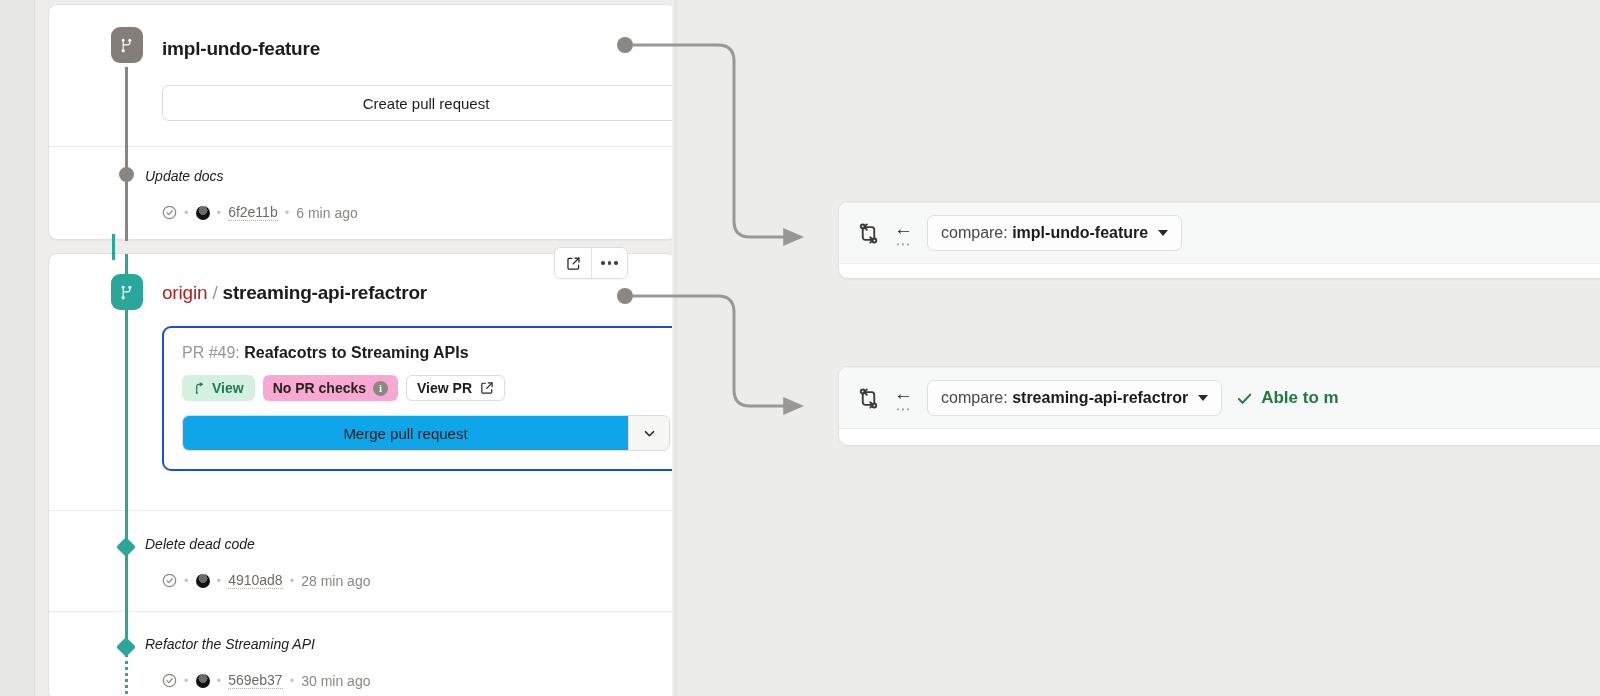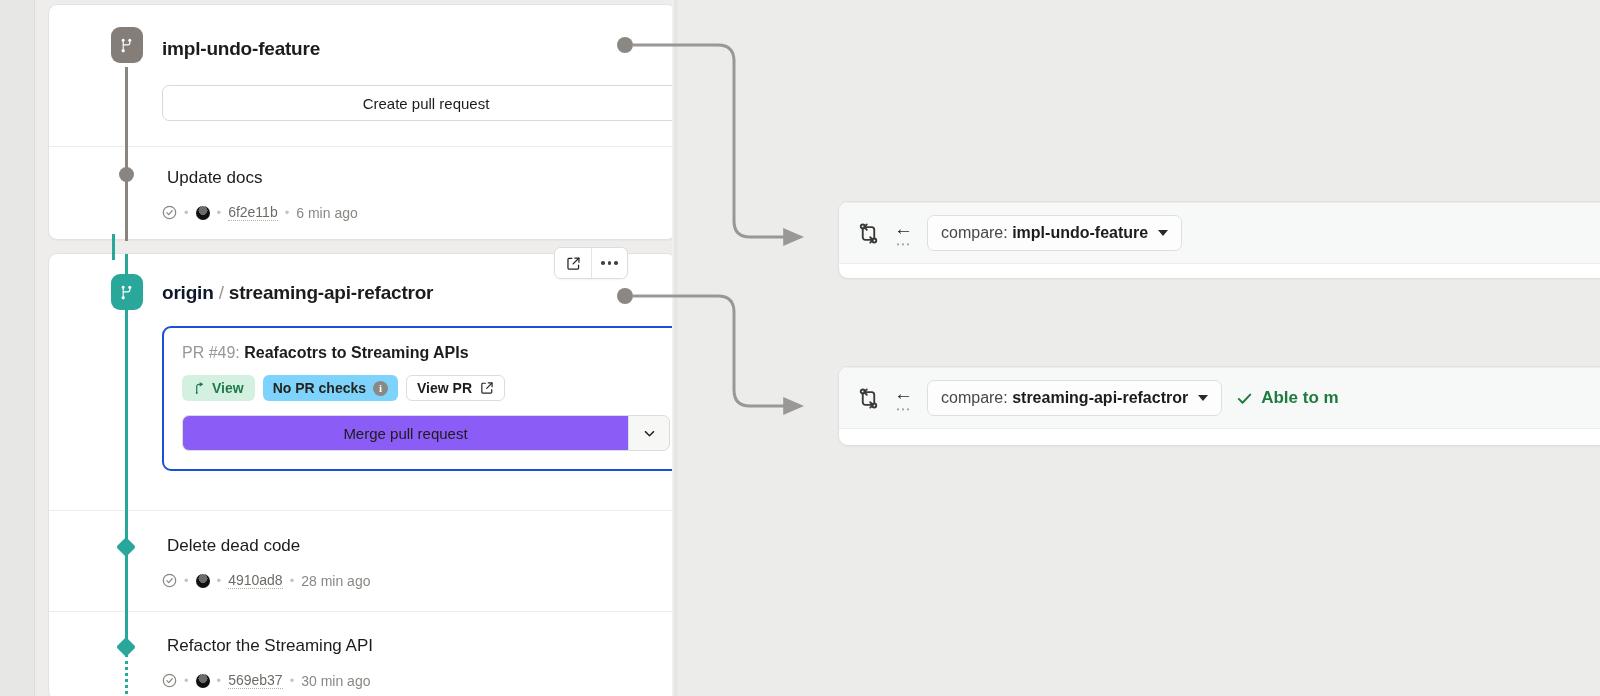--- a/index.html
+++ b/index.html
@@ -65,34 +65,34 @@
   .node-diamond {
     position: absolute; left: 70px; width: 14px; height: 14px;
     background: #2aa79b; transform: rotate(45deg); border-radius: 2px; z-index: 3;
   }
 
   .branch-title {
     position: absolute; left: 113px;
     font-size: 19px; font-weight: bold; color: #1d1c1b;
     letter-spacing: -0.2px; white-space: nowrap;
   }
-  .branch-title .remote { font-weight: bold; color: #0f172a; }
+  .branch-title .remote { font-weight: normal; color: #b91c1c; }
   .branch-title .sep { font-weight: normal; color: #9a9793; }
 
   .wide-btn {
     position: absolute; left: 113px; width: 528px; height: 36px;
     background: #fff; border: 1px solid #d9d9d8; border-radius: 7px;
     font-size: 15px; color: #1d1c1b; font-family: inherit;
     display: flex; align-items: center; justify-content: center;
     cursor: pointer;
   }
 
   .commit-title {
-    position: absolute; left: 118px;
-    font-size: 17px; color: #1d1c1b; white-space: nowrap;
+    position: absolute; left: 96px;
+    font-size: 14px; color: #1d1c1b; white-space: nowrap; font-style: italic;
   }
   .commit-meta {
     position: absolute; left: 113px;
     display: flex; align-items: center; gap: 7px;
     font-size: 14px; color: #8b8884; white-space: nowrap;
   }
   .commit-meta .dotsep { color: #c7c5c2; font-size: 13px; }
   .commit-meta .sha {
     color: #6e6b67; border-bottom: 1px dotted #b2afab; cursor: pointer;
   }
@@ -127,38 +127,38 @@
   .pr-head { font-size: 16px; color: #1d1c1b; font-weight: bold; white-space: nowrap; }
   .pr-head .pr-num { font-weight: normal; color: #9a9793; }
   .pr-badges { display: flex; align-items: center; gap: 8px; margin-top: 13px; }
   .badge-open {
     display: flex; align-items: center; gap: 6px;
     background: #d3f0e0; color: #1f7a4d; border-radius: 6px;
     padding: 5px 11px; font-size: 14px; font-weight: bold;
   }
   .badge-checks {
     display: flex; align-items: center; gap: 7px;
-    background: #7dd3fc; color: #26241f; border-radius: 6px;
+    background: #f9a8d4; color: #26241f; border-radius: 6px;
     padding: 5px 10px; font-size: 14px; font-weight: bold;
   }
   .info-ic {
     width: 15px; height: 15px; border-radius: 50%; background: #8a8884;
     color: #fff; font-size: 11px; font-weight: bold;
     display: flex; align-items: center; justify-content: center;
     font-family: "Liberation Serif", serif;
   }
   .badge-viewpr {
     display: flex; align-items: center; gap: 8px;
     background: #fff; border: 1px solid #dcdcdb; border-radius: 6px;
     padding: 4px 10px; font-size: 14px; font-weight: bold; color: #1d1c1b;
     cursor: pointer;
   }
   .merge-row { display: flex; margin-top: 14px; }
   .merge-main {
-    flex: 1; height: 36px; background: #8b5cf6;
+    flex: 1; height: 36px; background: #0ea5e9;
     border: 1px solid #dcdcdb; border-right: none;
     border-radius: 7px 0 0 7px;
     font-size: 15px; color: #1d1c1b; font-weight: normal; font-family: inherit;
     display: flex; align-items: center; justify-content: center; cursor: pointer;
   }
   .merge-caret {
     width: 42px; height: 36px; background: #f7f7f6;
     border: 1px solid #dcdcdb; border-radius: 0 7px 7px 0;
     display: flex; align-items: center; justify-content: center; cursor: pointer;
   }

